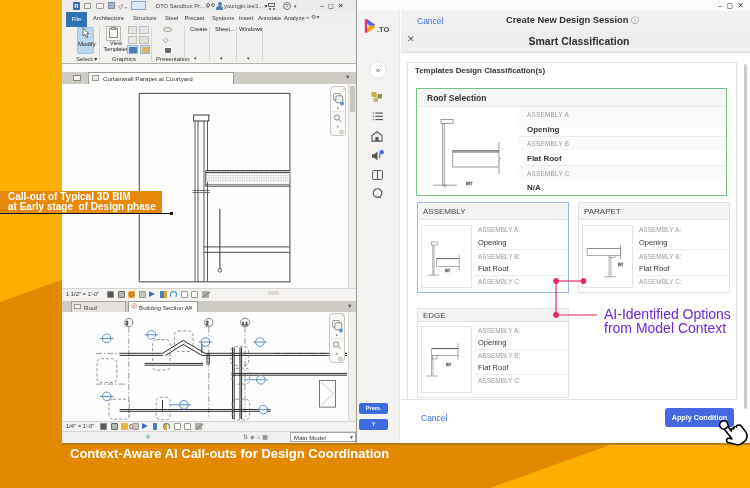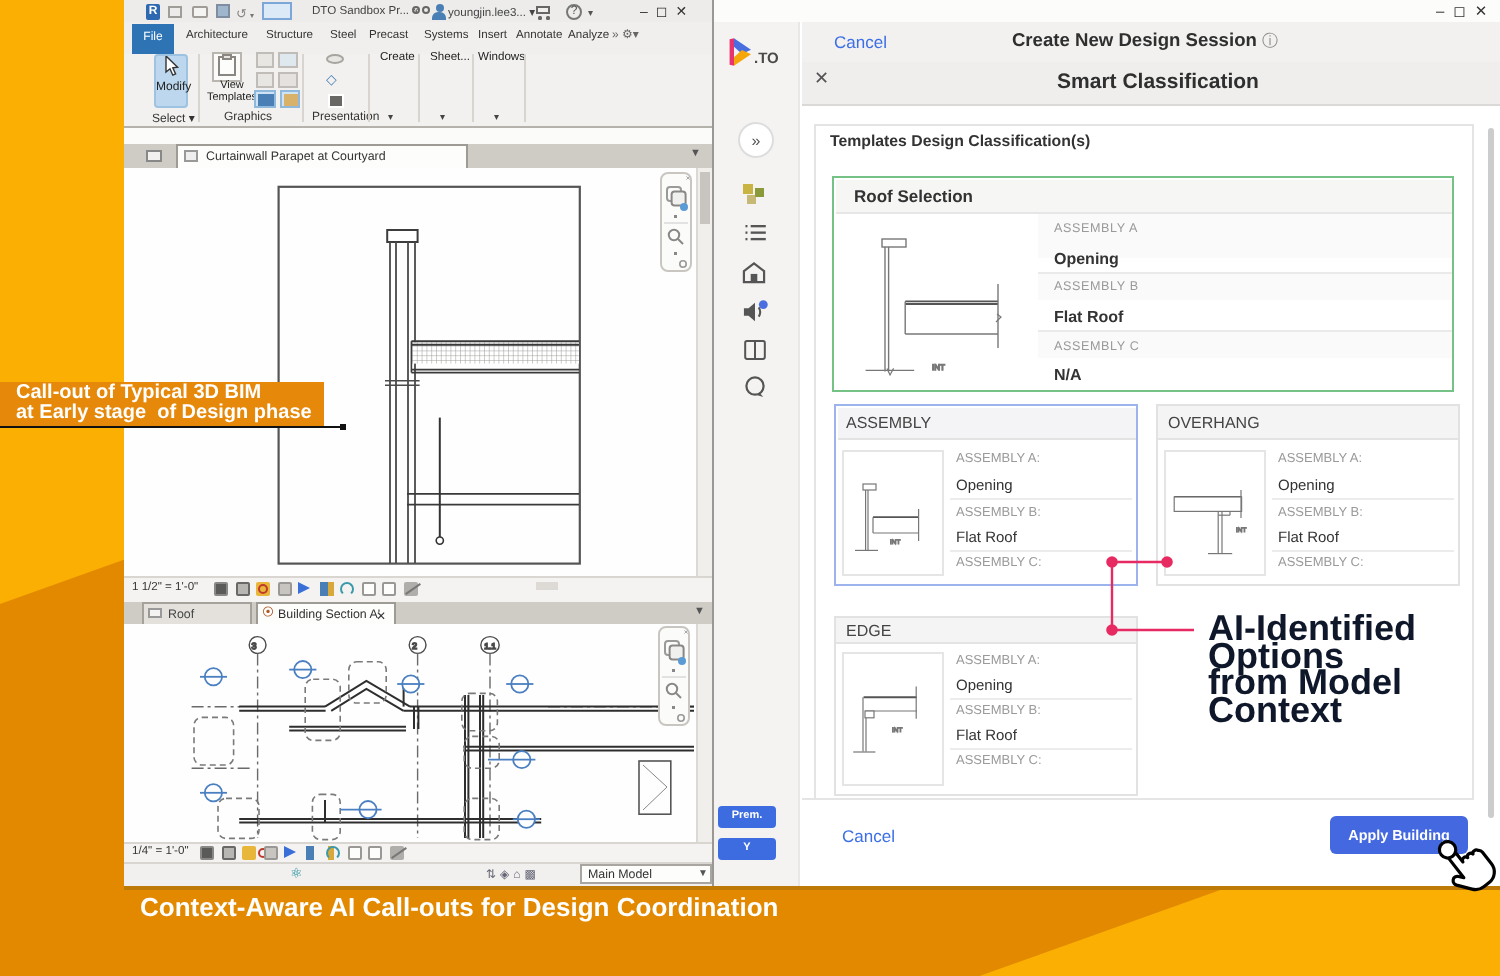--- a/index.html
+++ b/index.html
@@ -370,21 +370,21 @@
 <div class="a" style="left:478px;top:226px;font-size:6.5px;color:#9a9a9a">ASSEMBLY A:</div>
 <div class="a" style="left:478px;top:238px;font-size:7.5px;color:#333">Opening</div>
 <div class="a" style="left:475px;top:249px;width:91px;height:1px;background:#ececec"></div>
 <div class="a" style="left:478px;top:252.5px;font-size:6.5px;color:#9a9a9a">ASSEMBLY B:</div>
 <div class="a" style="left:478px;top:263.5px;font-size:7.5px;color:#333">Flat Roof</div>
 <div class="a" style="left:475px;top:274.5px;width:91px;height:1px;background:#ececec"></div>
 <div class="a" style="left:478px;top:278px;font-size:6.5px;color:#9a9a9a">ASSEMBLY C:</div>
 
 <div class="a" style="left:578px;top:202px;width:152px;height:91px;border:1px solid #e2e2e2;background:#fff"></div>
 <div class="a" style="left:579px;top:203px;width:150px;height:16.5px;background:#F4F4F4;border-bottom:1px solid #e3e3e3"></div>
-<div class="a" style="left:584px;top:207px;font-size:8px;color:#444">OVERHANG</div>
+<div class="a" style="left:584px;top:207px;font-size:8px;color:#444">PARAPET</div>
 <div class="a" style="left:581.5px;top:225px;width:51px;height:63px;border:1px solid #e5e5e5;background:#fff"></div>
 <svg class="a" style="left:581.5px;top:225px" width="51" height="63" viewBox="0 0 51 63">
   <g stroke="#777" fill="none" stroke-width="0.6">
     <path d="M5.1 23.5 H38.8" stroke="#555" stroke-width="0.9"></path>
     <rect x="5.1" y="23.5" width="33.7" height="7.2" fill="#fff"></rect>
     <line x1="27.1" y1="30.7" x2="27.1" y2="51.5"></line>
     <line x1="29" y1="30.7" x2="29" y2="51.5"></line>
     <line x1="27.1" y1="32.6" x2="33" y2="32.6"></line>
     <line x1="33" y1="30.7" x2="33" y2="32.6"></line>
     <line x1="22" y1="51.8" x2="34.1" y2="51.8"></line>
@@ -427,25 +427,25 @@
 <svg class="a" style="left:550px;top:275px" width="60" height="45" viewBox="0 0 60 45">
   <g stroke="#E72A62" stroke-width="1.2" fill="#E72A62">
     <line x1="6" y1="6" x2="33.5" y2="6"></line>
     <line x1="6" y1="6" x2="6" y2="40"></line>
     <line x1="6" y1="40" x2="47" y2="40"></line>
     <circle cx="6" cy="6" r="2.3"></circle>
     <circle cx="33.5" cy="6" r="2.3"></circle>
     <circle cx="6" cy="40" r="2.3"></circle>
   </g>
 </svg>
-<div class="a" style="left:604px;top:308px;font-size:18px;font-weight:bold;color:#0f172a;line-height:13.5px">AI-Identified Options<br>from Model Context</div>
+<div class="a" style="left:604px;top:308px;font-size:14px;font-weight:normal;color:#6d28d9;line-height:13.5px">AI-Identified Options<br>from Model Context</div>
 
 <div class="a" style="left:401px;top:399px;width:336px;height:1px;background:#e5e5e5"></div>
 <div class="a" style="left:421px;top:413px;font-size:8.5px;color:#3c6fe6">Cancel</div>
-<div class="a" style="left:665px;top:408px;width:69px;height:19px;background:#4468DF;border-radius:3px;color:#fff;font-size:7.2px;font-weight:bold;text-align:center;line-height:19px">Apply Building</div>
+<div class="a" style="left:665px;top:408px;width:69px;height:19px;background:#4468DF;border-radius:3px;color:#fff;font-size:7.2px;font-weight:bold;text-align:center;line-height:19px">Apply Condition</div>
 
 <div class="a" style="left:744px;top:64px;width:2.5px;height:345px;background:#cccccc;border-radius:2px"></div>
 
 <div class="a" style="left:62px;top:443px;width:688px;height:1.5px;background:#BD7A06"></div>
 <div class="a" style="left:0;top:191px;width:162px;height:22px;background:#E6880A"></div>
 <div class="a" style="left:8px;top:192px;font-size:10px;font-weight:bold;color:#fff;line-height:10.4px;white-space:nowrap">Call-out of Typical 3D BIM<br>at Early stage&nbsp; of Design phase</div>
 <div class="a" style="left:0;top:213px;width:171px;height:1.2px;background:#111"></div>
 <div class="a" style="left:169.5px;top:211.5px;width:3.6px;height:3.6px;background:#111"></div>
 <div class="a" style="left:70px;top:446px;font-size:13px;font-weight:bold;color:#fff;white-space:nowrap">Context-Aware AI Call-outs for Design Coordination</div>
 

